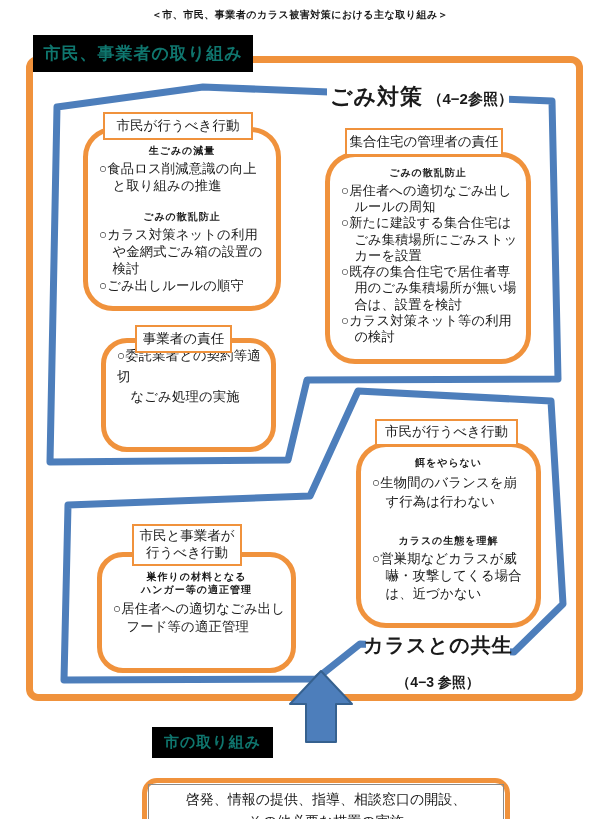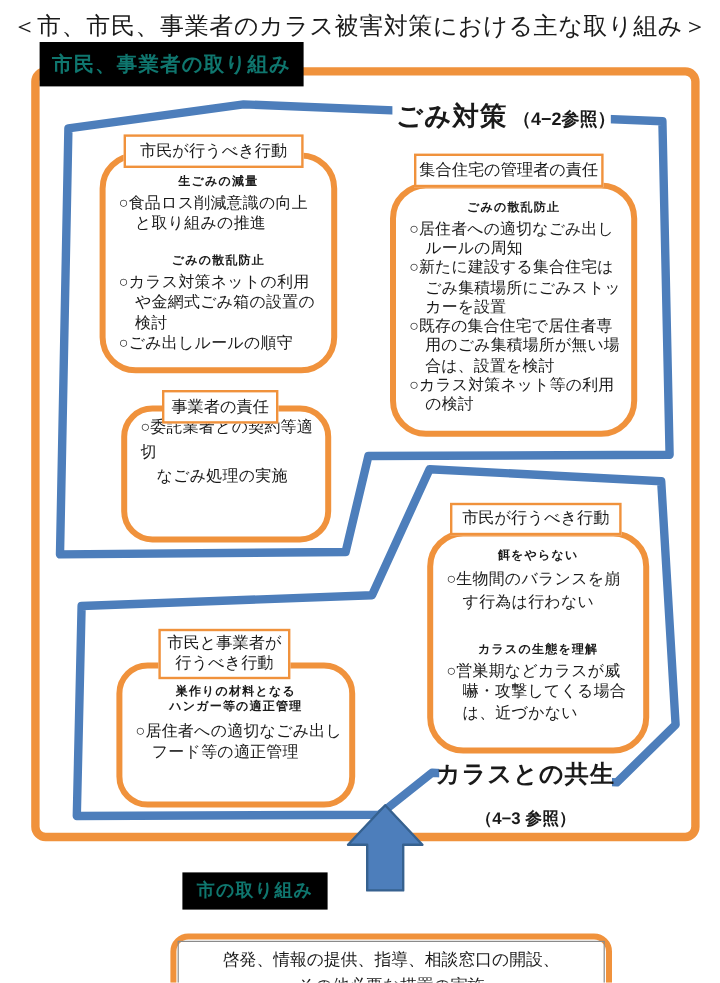--- a/index.html
+++ b/index.html
@@ -3,21 +3,21 @@
 <meta charset="utf-8">
 <style>
   html,body{margin:0;padding:0;background:#ffffff;}
   .canvas{
     position:relative;width:600px;height:819px;background:#ffffff;overflow:hidden;
     font-family:"Liberation Sans","DejaVu Sans",sans-serif;color:#1a1a1a;
   }
   .abs{position:absolute;box-sizing:border-box;}
   .title{
     left:0;top:8px;width:600px;text-align:center;
-    font-size:20px;font-weight:normal;letter-spacing:0.5px;z-index:3;
+    font-size:10px;font-weight:bold;letter-spacing:0.5px;z-index:3;
   }
   .outer-frame{
     left:26px;top:56px;width:557px;height:645px;
     border:7px solid #F0923C;border-radius:12px;z-index:2;background:transparent;
   }
   .lines-svg{left:0;top:0;width:600px;height:819px;z-index:4;}
   .zone-path{fill:none;stroke:#4D7EBB;stroke-width:7;stroke-linejoin:round;}
   .gap-patch{fill:#ffffff;}
   .arrow-shape{fill:#4D7EBB;stroke:#36618F;stroke-width:2;stroke-linejoin:round;}
   .black-box{

